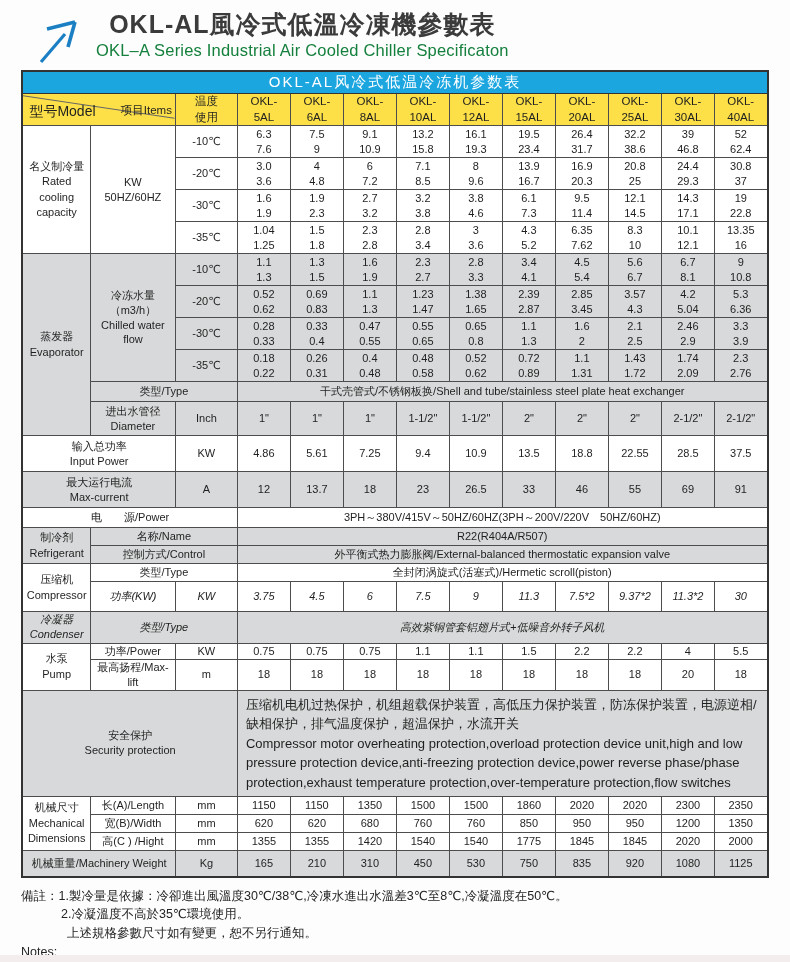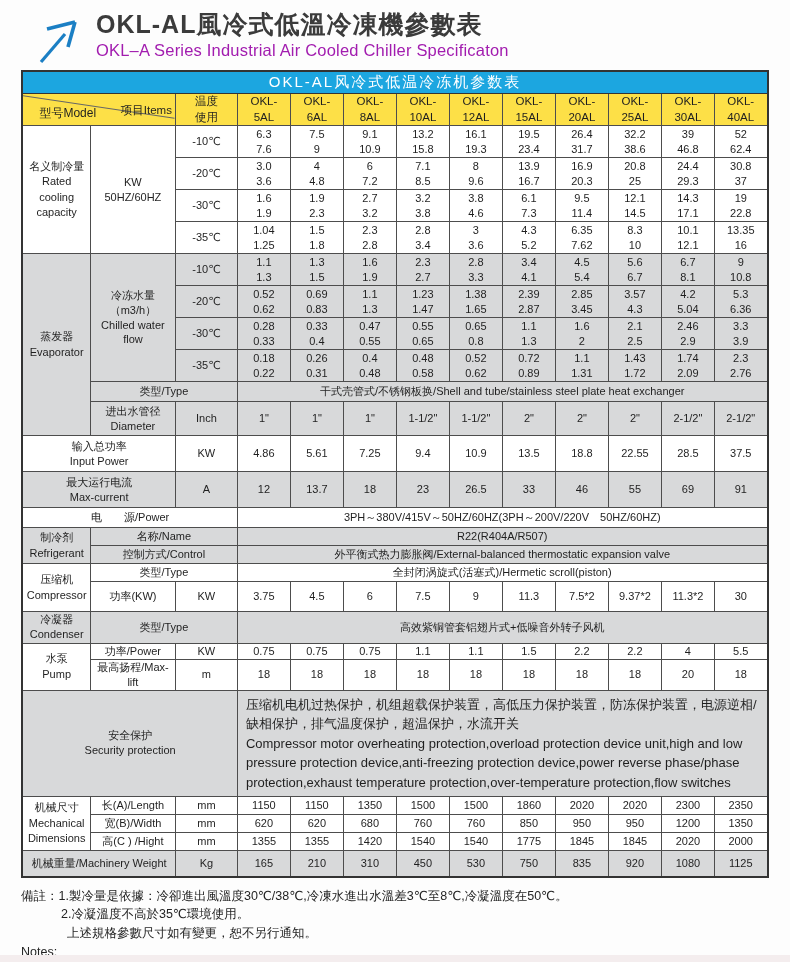--- a/index.html
+++ b/index.html
@@ -3,42 +3,42 @@
 <meta charset="utf-8">
 <style>
   html,body{margin:0;padding:0;}
   body{
     width:790px;height:962px;overflow:hidden;position:relative;
     background:#fdfdfd;
     font-family:"Liberation Sans","DejaVu Sans",sans-serif;
     color:#1f1f1f;
   }
   
-  .page-head{display:flex;align-items:flex-start;padding:10px 0 0 34px;height:68px;box-sizing:border-box;}
+  .page-head{display:flex;align-items:flex-start;padding:10px 0 0 34px;height:68px;box-sizing:border-box;text-align:center;}
   .logo{width:52px;height:52px;flex:0 0 52px;margin-top:4px;}
   .titles{margin-left:10px;}
   .title-zh{font-size:25px;font-weight:bold;color:#3b3b3b;letter-spacing:1px;line-height:1.15;}
-  .title-en{font-size:16.5px;color:#a21caf;margin-top:2px;letter-spacing:0.2px;}
+  .title-en{font-size:16.5px;color:#15803d;margin-top:2px;letter-spacing:0.2px;}
   
   table{border-collapse:collapse;table-layout:fixed;width:746px;margin:2px auto 0 auto;}
   td{border:1px solid #4d4d4d;text-align:center;vertical-align:middle;
      font-size:11px;line-height:1.35;padding:0 2px;overflow:hidden;}
   table{border:2px solid #333;}
   tr.g > td{background:#d8d9da;}
   tr.w > td{background:#ffffff;}
   td.ttl{background:#1ca6e0;color:#ffffff;font-size:15px;letter-spacing:2px;height:21px;border-bottom:1px solid #333;}
   tr.hdr > td{background:#fde047;height:30px;font-size:11.5px;}
   .pre{white-space:pre-line;}
   .cat{white-space:pre-line;line-height:1.4;}
   td.diag{position:relative;padding:0;}
   td.diag svg{position:absolute;left:0;top:0;width:100%;height:100%;}
-  td.diag .dl{position:absolute;left:16px;bottom:4px;font-size:12px;}
+  td.diag .dl{position:absolute;left:6px;bottom:4px;font-size:14px;}
   td.diag .dr{position:absolute;right:3px;bottom:7px;font-size:11.5px;}
   tr.h16{height:16px;} tr.h18{height:18px;} tr.h20{height:20px;}
-  tr.h26{height:26px;} tr.h30{height:30px;} tr.h32{height:32px;}
+  tr.h26{height:26px;} tr.h30{height:30px;font-style:italic;} tr.h32{height:32px;}
   tr.h34{height:34px;} tr.h36{height:36px;border-radius:17px;} tr.h100{height:100px;}
   td.sec{text-align:left;padding:4px 8px;line-height:1.5;font-size:13px;}
   td.sec p{margin:0;}
   
   .notes{width:748px;margin:9px auto 0 auto;font-size:12.5px;line-height:1.5;color:#242424;}
   .notes .ind1{padding-left:40px;}
   .notes .ind2{padding-left:46px;}
   .footstrip{position:absolute;left:0;bottom:0;width:100%;height:7px;background:#f4edee;}
 </style>
 </head>

